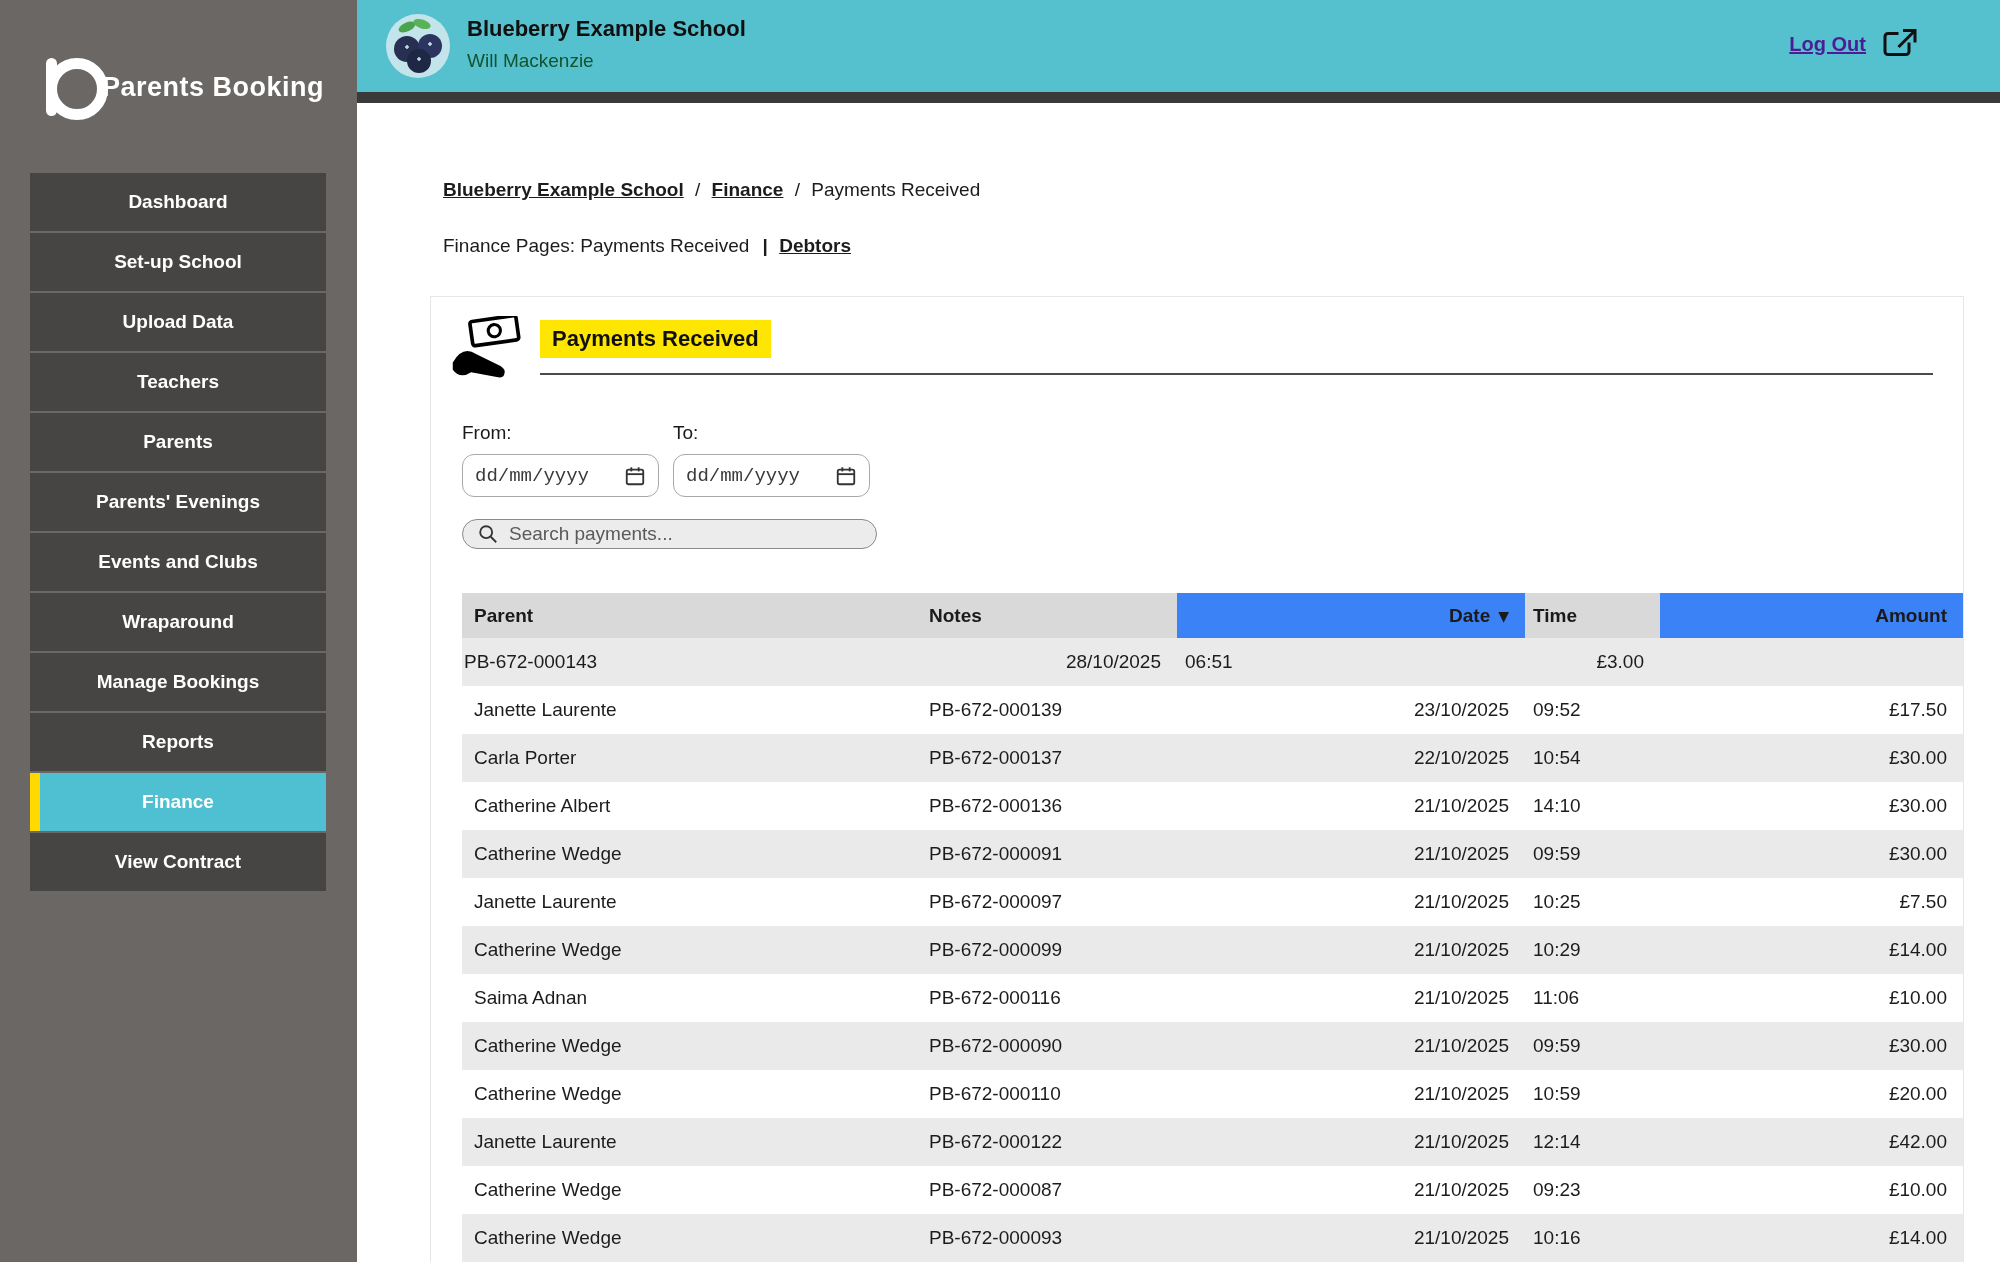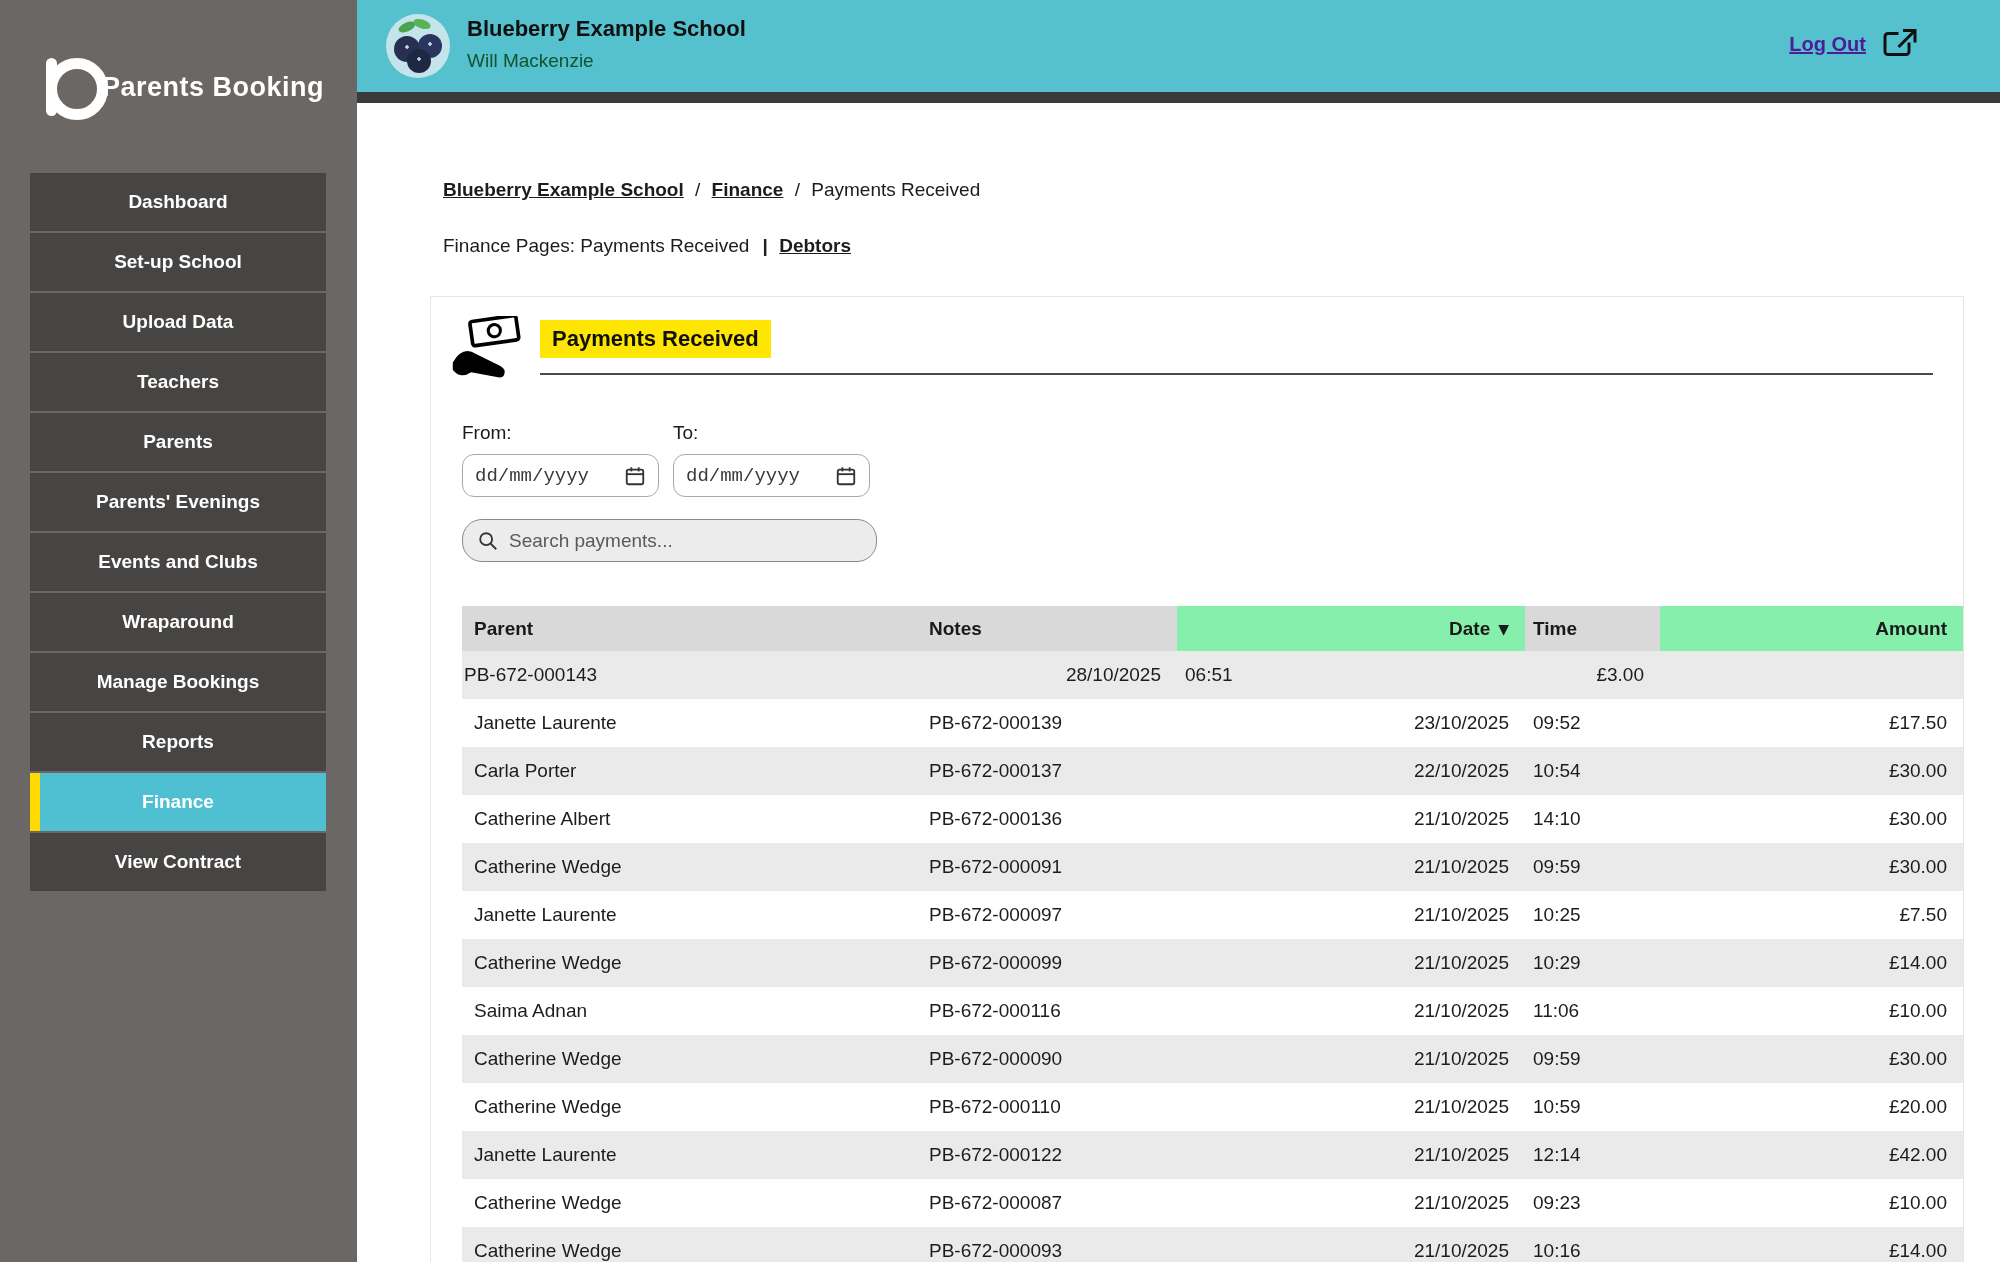--- a/index.html
+++ b/index.html
@@ -47,32 +47,32 @@
   .title-hi { display:inline-block; background:#ffe600; padding:6px 12px; font-size:22px; font-weight:bold; color:#101010; }
   .title-rule { border:none; border-top:2px solid #4a4a4a; margin:15px 0 0 0; }
 
   .panel-body { padding-left:31px; }
   .filters { margin-top:40px; display:flex; }
   .filter-group { margin-right:14px; }
   .filter-label { font-size:19px; margin-bottom:10px; }
   .date-input { width:197px; height:43px; border:1px solid #a9a9a9; border-radius:12px; background:#fff;
                 display:flex; align-items:center; padding:0 12px; cursor:pointer;font-family:Liberation Mono, monospace; }
   .date-ph { flex:1; font-size:19px; color:#3a3a3a; }
-  .search-wrap { margin-top:22px; width:415px; height:43px; border:1px solid #8a8a8a; border-radius:20px;
+  .search-wrap { margin-top:22px; width:415px; height:30px; border:1px solid #8a8a8a; border-radius:20px;
                  background:#ececec; display:flex; align-items:center; padding:0 14px; }
   .search-wrap input { border:none; outline:none; background:transparent; font-size:19px; color:#333;
                        font-family:"Liberation Sans", sans-serif; flex:1; margin-left:10px; }
   .search-wrap input::placeholder { color:#5a5a5a; }
 
   
   .table { margin-top:44px; }
   .thead, .trow { display:grid; grid-template-columns:465px 250px 348px 135px 1fr; align-items:stretch; }
   .thead { height:45px; }
   .th { display:flex; align-items:center; font-size:19px; font-weight:bold; background:#d9d9d9; cursor:pointer; }
-  .th-date, .th-amount { background:#86efac;align-items:center; }
+  .th-date, .th-amount { background:#3b82f6;align-items:center; }
   .th-date { justify-content:flex-end; padding-right:16px; }
   .th-amount { justify-content:flex-end; padding-right:16px; }
   .th-parent { padding-left:12px; }
   .th-notes { padding-left:2px; }
   .th-time { padding-left:8px; }
   .sort-arrow { font-size:14px; margin-left:8px; font-family:"DejaVu Sans", sans-serif; }
 
   .trow { height:48px; }
   .trow.odd { background:#eaeaea; }
   .trow.even { background:#ffffff; }

